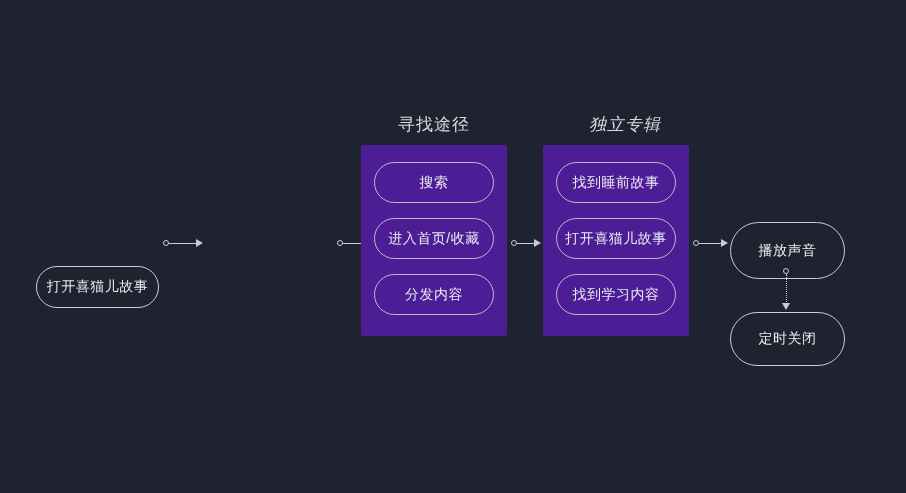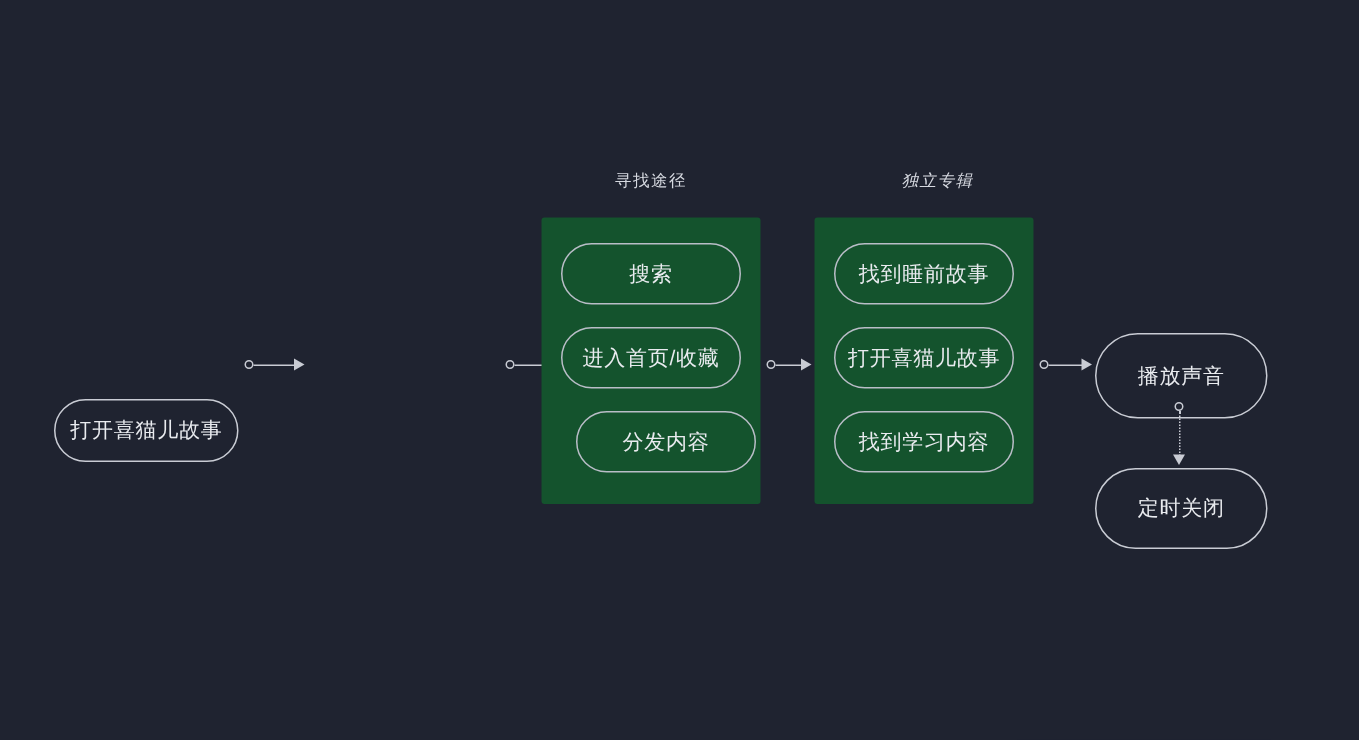--- a/index.html
+++ b/index.html
@@ -40,27 +40,27 @@
   }
   .node.in-group {
     border-color: #b9bdc7;
     background: transparent;
   }
 
   
   .group-panel {
     position: absolute;
     box-sizing: border-box;
-    background: #14532d;
+    background: #4c1d95;
     border-radius: 2px;
   }
   .group-label {
     position: absolute;
     color: #d6d9e0;
-    font-size: 11px;
+    font-size: 17px;
     letter-spacing: 1px;
     text-align: center;
     white-space: nowrap;
   }
 
   
   .conn {
     position: absolute;
     pointer-events: none;
   }
@@ -116,21 +116,21 @@
     <div class="conn-dot" style="left:0px; top:4px;"></div>
     <div class="conn-line h" style="left:6px; top:6.5px; width:27px;"></div>
     <div class="conn-arrow-r" style="left:31px; top:3px;"></div>
   </div>
 
   <div class="group-label" style="left:361px; top:113px; width:146px;">寻找途径</div>
 
   <div class="group-panel" style="left:361px; top:145px; width:146px; height:191px;">
     <div class="node in-group" style="left:13px; top:17px; width:120px; height:41px;">搜索</div>
     <div class="node in-group" style="left:13px; top:73px; width:120px; height:41px;">进入首页/收藏</div>
-    <div class="node in-group" style="left:23px; top:129px; width:120px; height:41px;">分发内容</div>
+    <div class="node in-group" style="left:13px; top:129px; width:120px; height:41px;">分发内容</div>
   </div>
 
   <div class="conn" style="left:511px; top:236px; width:42px; height:16px;">
     <div class="conn-dot" style="left:0px; top:4px;"></div>
     <div class="conn-line h" style="left:6px; top:6.5px; width:19px;"></div>
     <div class="conn-arrow-r" style="left:23px; top:3px;"></div>
   </div>
 
   <div class="group-label" style="left:552px; top:113px; width:146px;font-style:italic;">独立专辑</div>
 

